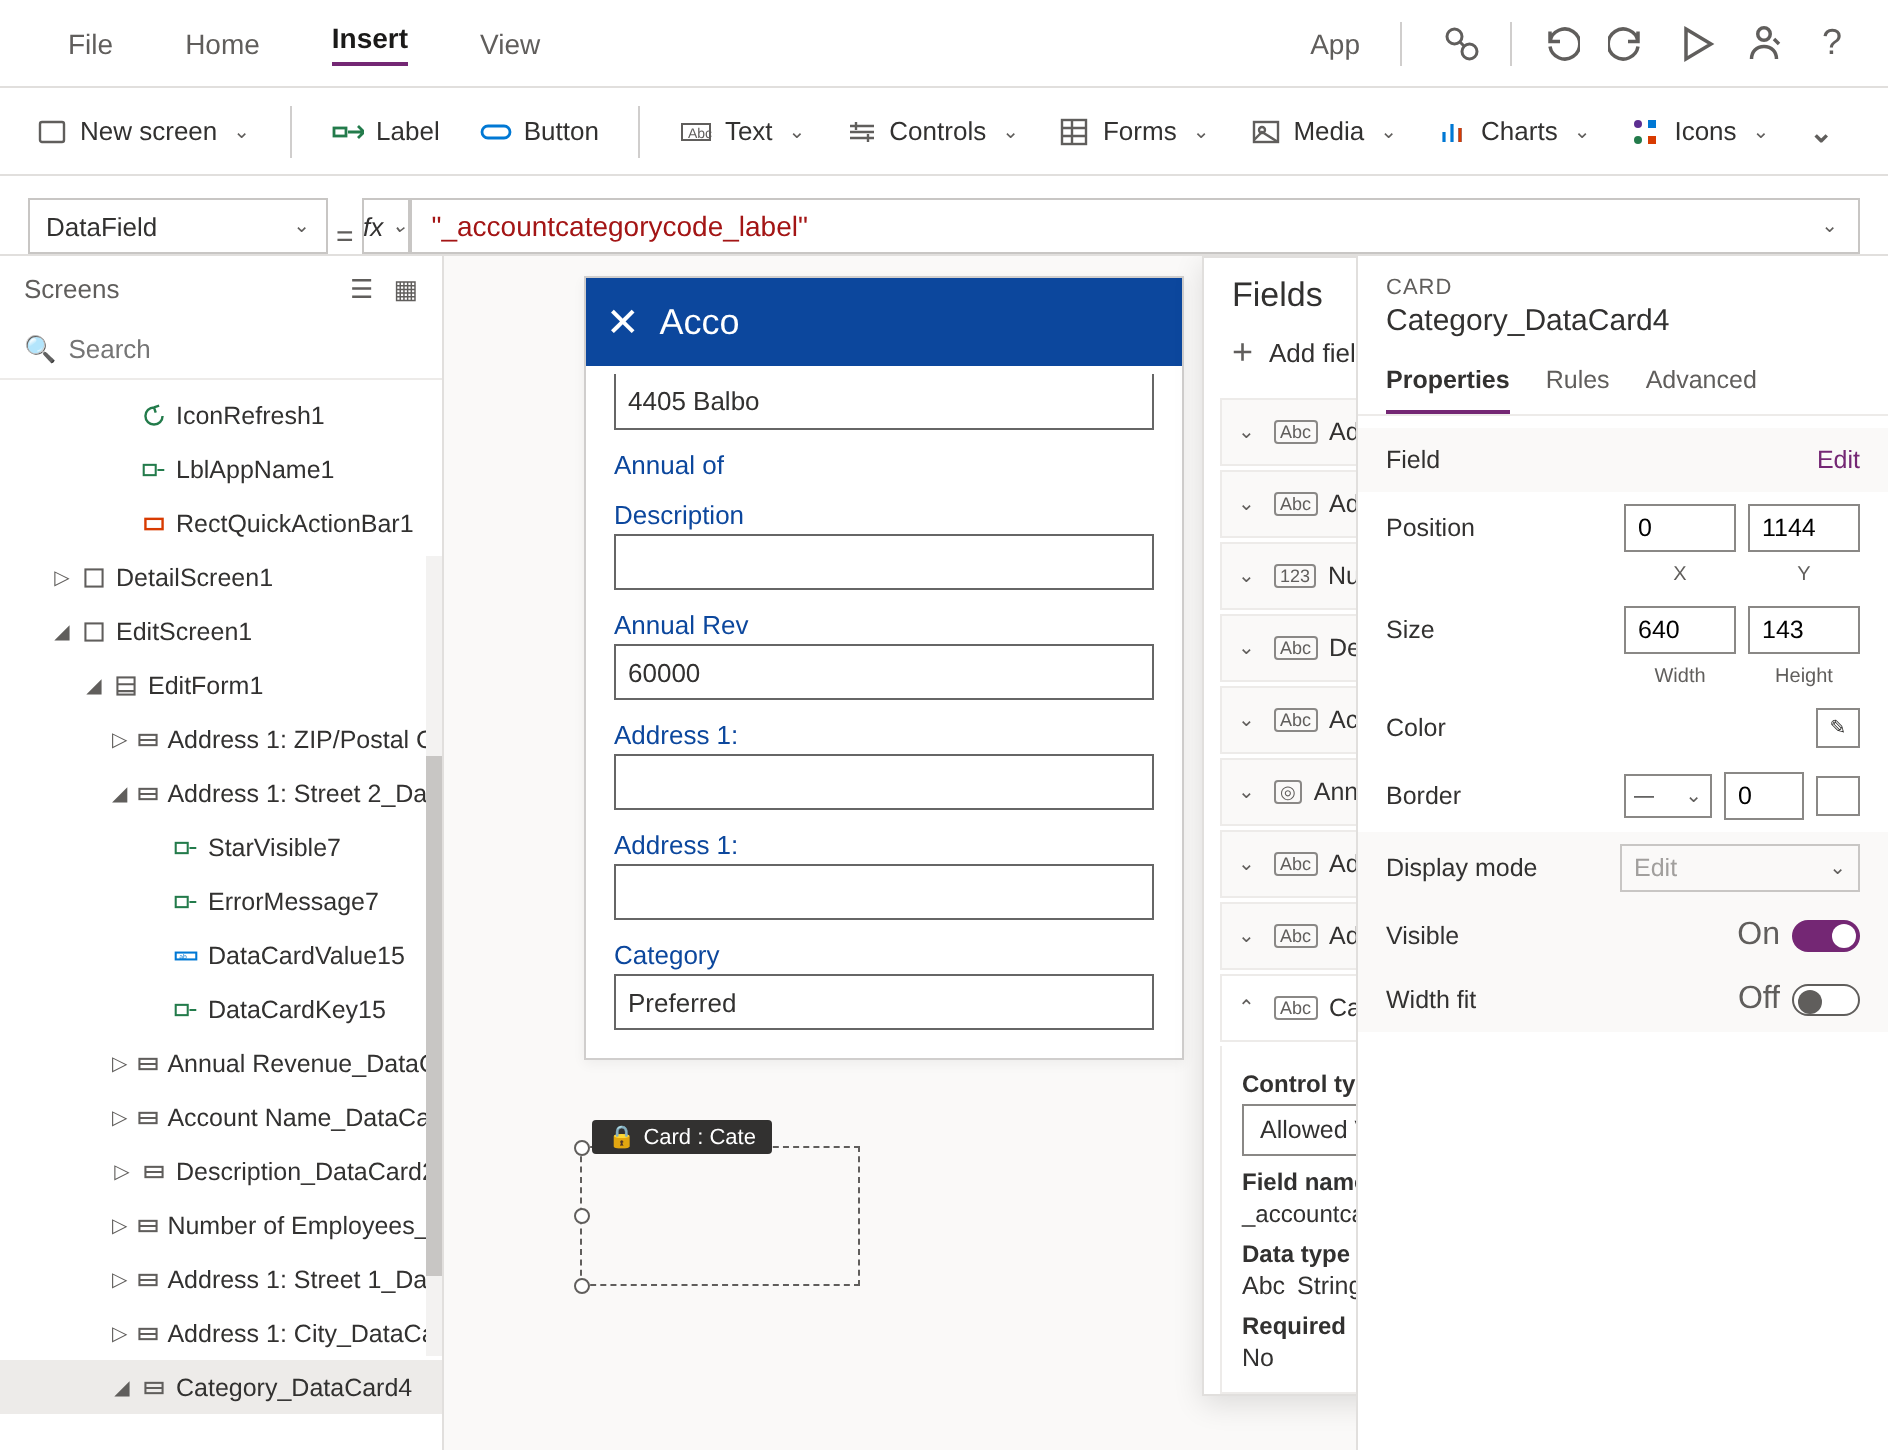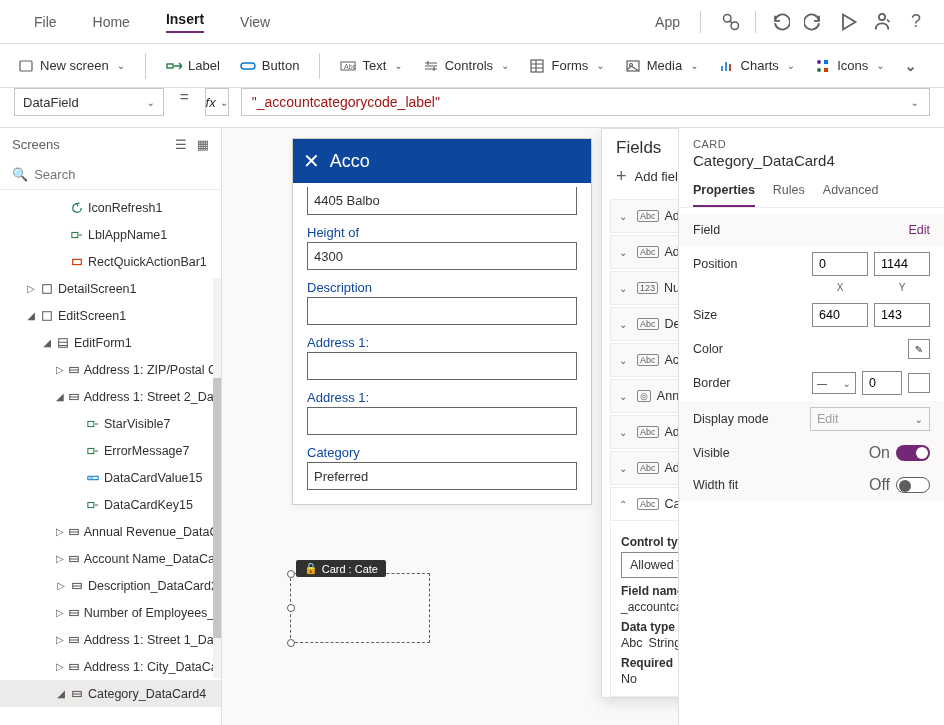--- a/index.html
+++ b/index.html
@@ -15,21 +15,21 @@
 .menubar .divider { width: 1px; height: 22px; background: #d0cecd; }
 
 
 .ribbon { height: 44px; display: flex; align-items: center; padding: 0 18px; gap: 20px; border-bottom: 1px solid #e1dfdd; }
 .ribbon-item { display: flex; align-items: center; gap: 6px; color: #323130; font-size: 13px; cursor: pointer; }
 .ribbon-item svg { width: 16px; height: 16px; }
 .chev { font-size: 10px; color: #605e5c; margin-left: 2px; }
 .ribbon .divider { width: 1px; height: 26px; background: #d0cecd; }
 
 
-.formula-bar { height: 40px; display: flex; align-items: flex-start; padding: 0 14px; gap: 12px; border-bottom: 1px solid #e1dfdd; }
+.formula-bar { height: 40px; display: flex; align-items: flex-end; padding: 0 14px; gap: 0; border-bottom: 1px solid #e1dfdd; }
 .property-select { width: 150px; height: 28px; border: 1px solid #c8c6c4; background: #fff; display:flex; align-items:center; padding: 0 8px; justify-content: space-between; font-size: 13px; }
 .equals { color: #605e5c; font-size: 15px; padding: 0 4px; }
 .fx-box { width: 24px; height: 28px; border: 1px solid #c8c6c4; display:flex; align-items:center; justify-content:center; font-style: italic; font-size: 13px; gap:2px; }
 .formula-input { flex:1; height: 28px; border: 1px solid #c8c6c4; background: #fff; display:flex; align-items:center; padding: 0 10px; font-family: Consolas, monospace; font-size: 14px; color: #a31515; justify-content: space-between; }
 
 
 .main { display: flex; height: calc(725px - 44px - 44px - 40px); }
 
 
 .tree-panel { width: 222px; border-right: 1px solid #e1dfdd; display:flex; flex-direction:column; background:#fff; position:relative;}
@@ -453,26 +453,29 @@
     <div class="canvas">
       <div class="canvas-header">
         <span class="close-x">✕</span>
         <span>Acco</span>
       </div>
       <div class="form-body" id="form-body">
           <div class="field" style="margin-top: 0px;">
             <div class="field-input" style="border-top: none;">4405 Balbo</div>
           </div>
           <div class="field">
-            <div class="field-label">Height of</div>
-            <div class="field-input">4300</div>
+            <div class="field-label">Annual of</div>
           </div>
           <div class="field">
             <div class="field-label">Description</div>
             <div class="field-input"></div>
+          </div>
+          <div class="field">
+            <div class="field-label">Annual Rev</div>
+            <div class="field-input">60000</div>
           </div>
           <div class="field">
             <div class="field-label">Address 1:</div>
             <div class="field-input"></div>
           </div>
           <div class="field">
             <div class="field-label">Address 1:</div>
             <div class="field-input"></div>
           </div>
           <div class="field">
@@ -595,20 +598,24 @@
           <span>X</span>
           <span>Y</span>
         </div>
       <div class="prop-row">
         <span class="plabel">Size</span>
         <div class="prop-pair">
           <input class="prop-input" value="640" style="">
           <input class="prop-input" value="143" style="">
         </div>
       </div>
+      <div class="prop-sublabel">
+          <span>Width</span>
+          <span>Height</span>
+        </div>
       <div class="prop-row">
         <span class="plabel">Color</span>
         <div class="color-swatch">
             <span style="font-size:10px;">✎</span>
           </div>
       </div>
       <div class="prop-row">
         <span class="plabel">Border</span>
         <div class="prop-pair" style="align-items:center;">
           <div class="border-select">

